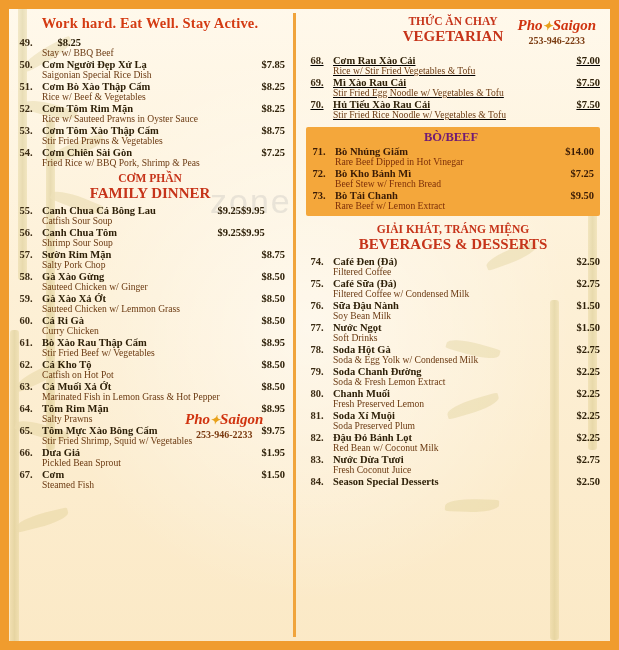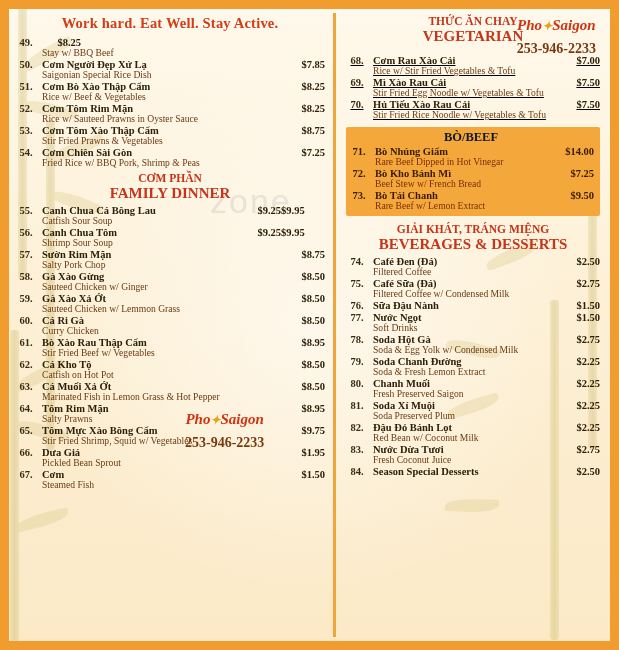--- a/index.html
+++ b/index.html
@@ -45,21 +45,21 @@
     border-top:9px solid #f09c2e;
     border-bottom:9px solid #f09c2e;
     box-sizing:border-box;
     pointer-events:none;
   }
   .cols{
     position:absolute;left:9px;right:9px;top:9px;bottom:9px;
     display:flex;
   }
   .col{position:relative;box-sizing:border-box;}
-  .col.left{width:324px;padding:4px 8px 0 6px;}
+  .col.left{width:284px;padding:4px 8px 0 6px;}
   .col.divider{width:3px;background:#f0a43c;margin-top:4px;margin-bottom:4px;}
   .col.right{flex:1;padding:4px 10px 0 10px;}
 
   .headline{
     text-align:center;
     color:#d43b12;
     font-weight:bold;
     font-size:14.5px;
     font-family:"Liberation Serif",serif;
     letter-spacing:.2px;
@@ -110,33 +110,33 @@
   }
   .logo .pho{
     font-family:"Liberation Serif",serif;
     font-style:italic;font-weight:bold;font-size:15px;
     color:#d0330f;
     white-space:nowrap;
   }
   .logo .pho .star{color:#e8a21c;font-size:12px;vertical-align:middle;}
   .logo .phone{
     font-family:"Liberation Serif",serif;
-    font-weight:bold;font-size:14px;color:#7a3a10;margin-top:7px;
+    font-weight:bold;font-size:10px;color:#7a3a10;margin-top:1px;
   }
   .logo-left{left:176px;top:402px;}
   .logo-right{right:14px;top:8px;}
 
   
   .beef-block{
     background:#f4a73b;
     border-radius:2px;
     margin:7px 0 7px 0;
     padding:3px 6px 4px 2px;
   }
-  .beef-block .section-title{color:#0f172a;margin-bottom:2px;}
+  .beef-block .section-title{color:#701a75;margin-bottom:2px;}
   .beef-block .name,.beef-block .num,.beef-block .price{color:#3a1b05;}
   .beef-block .desc{color:#7c2f08;}
 
   .cat-head{
     text-align:center;color:#c6341a;font-weight:bold;
     font-family:"Liberation Serif",serif;
     margin:4px 0 4px 0;line-height:1.1;
   }
   .cat-head .a{font-size:11.5px;display:block;}
   .cat-head .b{font-size:15px;display:block;}
@@ -444,20 +444,21 @@
             <span class="price">$2.75</span>
           </div>
           <div class="desc">Filtered Coffee w/ Condensed Milk</div>
         </li>
         <li class="item">
           <div class="row">
             <span class="num">76.</span>
             <span class="name">Sữa Đậu Nành</span>
             <span class="price">$1.50</span>
           </div>
+          <div class="desc">Soy Bean Milk</div>
         </li>
         <li class="item">
           <div class="row">
             <span class="num">77.</span>
             <span class="name">Nước Ngọt</span>
             <span class="price">$1.50</span>
           </div>
           <div class="desc">Soft Drinks</div>
         </li>
         <li class="item">
@@ -475,21 +476,21 @@
             <span class="price">$2.25</span>
           </div>
           <div class="desc">Soda &amp; Fresh Lemon Extract</div>
         </li>
         <li class="item">
           <div class="row">
             <span class="num">80.</span>
             <span class="name">Chanh Muối</span>
             <span class="price">$2.25</span>
           </div>
-          <div class="desc">Fresh Preserved Saigon</div>
+          <div class="desc">Fresh Preserved Lemon</div>
         </li>
         <li class="item">
           <div class="row">
             <span class="num">81.</span>
             <span class="name">Soda Xí Muội</span>
             <span class="price">$2.25</span>
           </div>
           <div class="desc">Soda Preserved Plum</div>
         </li>
         <li class="item">

